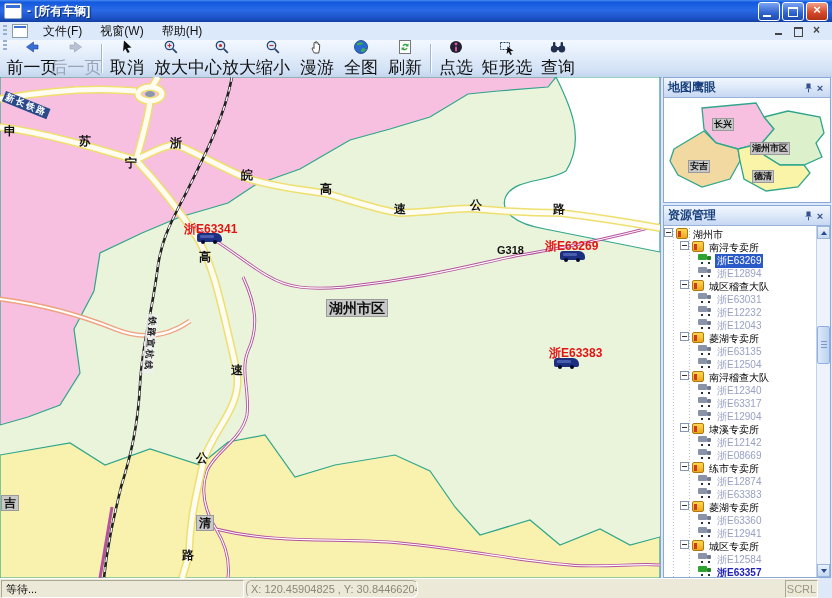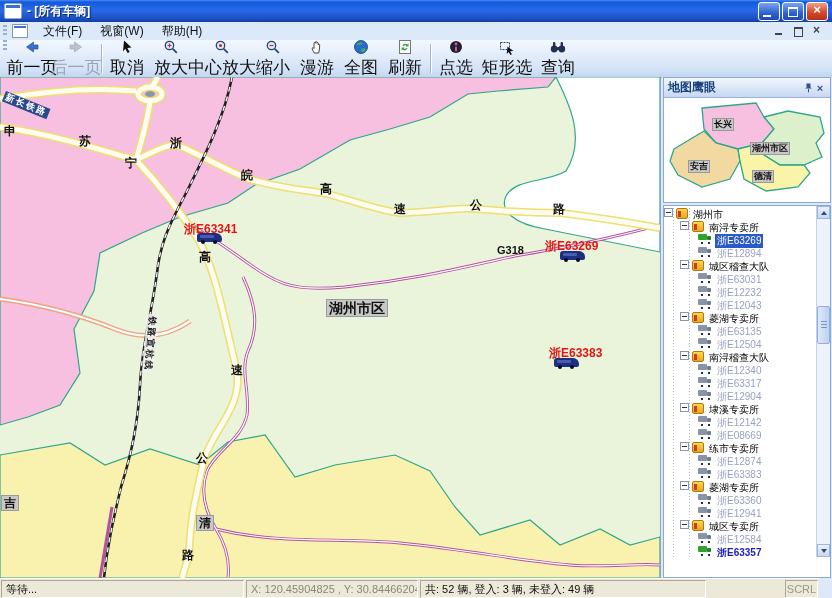--- a/index.html
+++ b/index.html
@@ -98,21 +98,21 @@
   .sbtn.up::before{content:"";position:absolute;left:3px;top:4px;border-left:3px solid transparent;border-right:3px solid transparent;border-bottom:4px solid #2a4a8a;}
   .sbtn.down::before{content:"";position:absolute;left:3px;top:4px;border-left:3px solid transparent;border-right:3px solid transparent;border-top:4px solid #2a4a8a;}
   .sthumb{position:absolute;left:0;top:100px;width:13px;height:38px;background:linear-gradient(90deg,#dcE9fa,#bcd2ef);
     border:1px solid #93ade0;box-sizing:border-box;border-radius:2px;}
   .sthumb::before{content:"";position:absolute;left:3px;top:14px;width:6px;height:1px;background:#7a94c8;box-shadow:0 3px 0 #7a94c8,0 6px 0 #7a94c8;}
   
   .statusbar{position:absolute;left:0;top:578px;width:819px;height:20px;background:#ece9d8;
     display:flex;align-items:stretch;font-size:11px;color:#111;border-top:1px solid #fff;}
   .sseg{border:1px solid;border-color:#aca899 #fff #fff #aca899;margin:1px;display:flex;align-items:center;padding:0 4px;white-space:nowrap;overflow:hidden;box-sizing:border-box;}
   .s-msg{width:243px;}
-  .s-coord{width:172px;color:#8a8876;}
+  .s-coord{width:172px;color:#8a8876;border-radius:6px;}
   .s-count{width:286px;}
   .s-fill{flex:1;border:none;}
   .s-scrl{width:33px;color:#9a9884;justify-content:center;}
 </style>
 </head>
 <body>
 
 <div class="screen">
 
   <div class="titlebar">
@@ -338,20 +338,31 @@
           <path d="M76,63 L74,51 L98,45 L100,57 L116,67 L140,67 L146,75 L134,89 L102,93 L80,81 Z" fill="#f9f4a8" stroke="#2fa68c" stroke-width="1.3"></path>
         </svg>
         <span class="minilabel" style="left:48px;top:20px">长兴</span>
         <span class="minilabel" style="left:86px;top:44px">湖州市区</span>
         <span class="minilabel" style="left:24px;top:62px">安吉</span>
         <span class="minilabel" style="left:88px;top:72px">德清</span>
       </div>
     </div>
 
     <div class="panel" style="top:128px;height:373px">
+      <div class="phead">
+        <span>资源管理</span>
+        <span class="sp"></span>
+        <span class="picon">
+            <svg class="pinsvg" width="9" height="10" viewBox="0 0 9 10">
+              <path d="M2.5 0.5h4v4l1.5 1h-7l1.5-1z" fill="#35508c"></path>
+              <rect x="4" y="5.8" width="1" height="3.5" fill="#35508c"></rect>
+            </svg>
+          </span>
+        <span class="picon pclose"></span>
+      </div>
       <div class="treebody">
         <div class="tree">
           <div class="trow">
               <span class="exp"></span>
               <span class="org"></span>
               <span class="glabel">湖州市</span>
             </div>
 
           <div class="trow ind1">
               <span class="exp"></span>
@@ -479,18 +490,17 @@
           <span class="sthumb"></span>
           <span class="sbtn down"></span>
         </div>
       </div>
     </div>
   </div>
 
   <div class="statusbar">
     <span class="sseg s-msg">等待...</span>
     <span class="sseg s-coord">X: 120.45904825 , Y: 30.84466204</span>
-    <span class="sseg s-count">共: 52 辆, 登入: 3 辆, 未登入: 49 辆</span>
     <span class="s-fill sseg"></span>
     <span class="sseg s-scrl">SCRL</span>
   </div>
 
 </div>
 
 </body></html>

